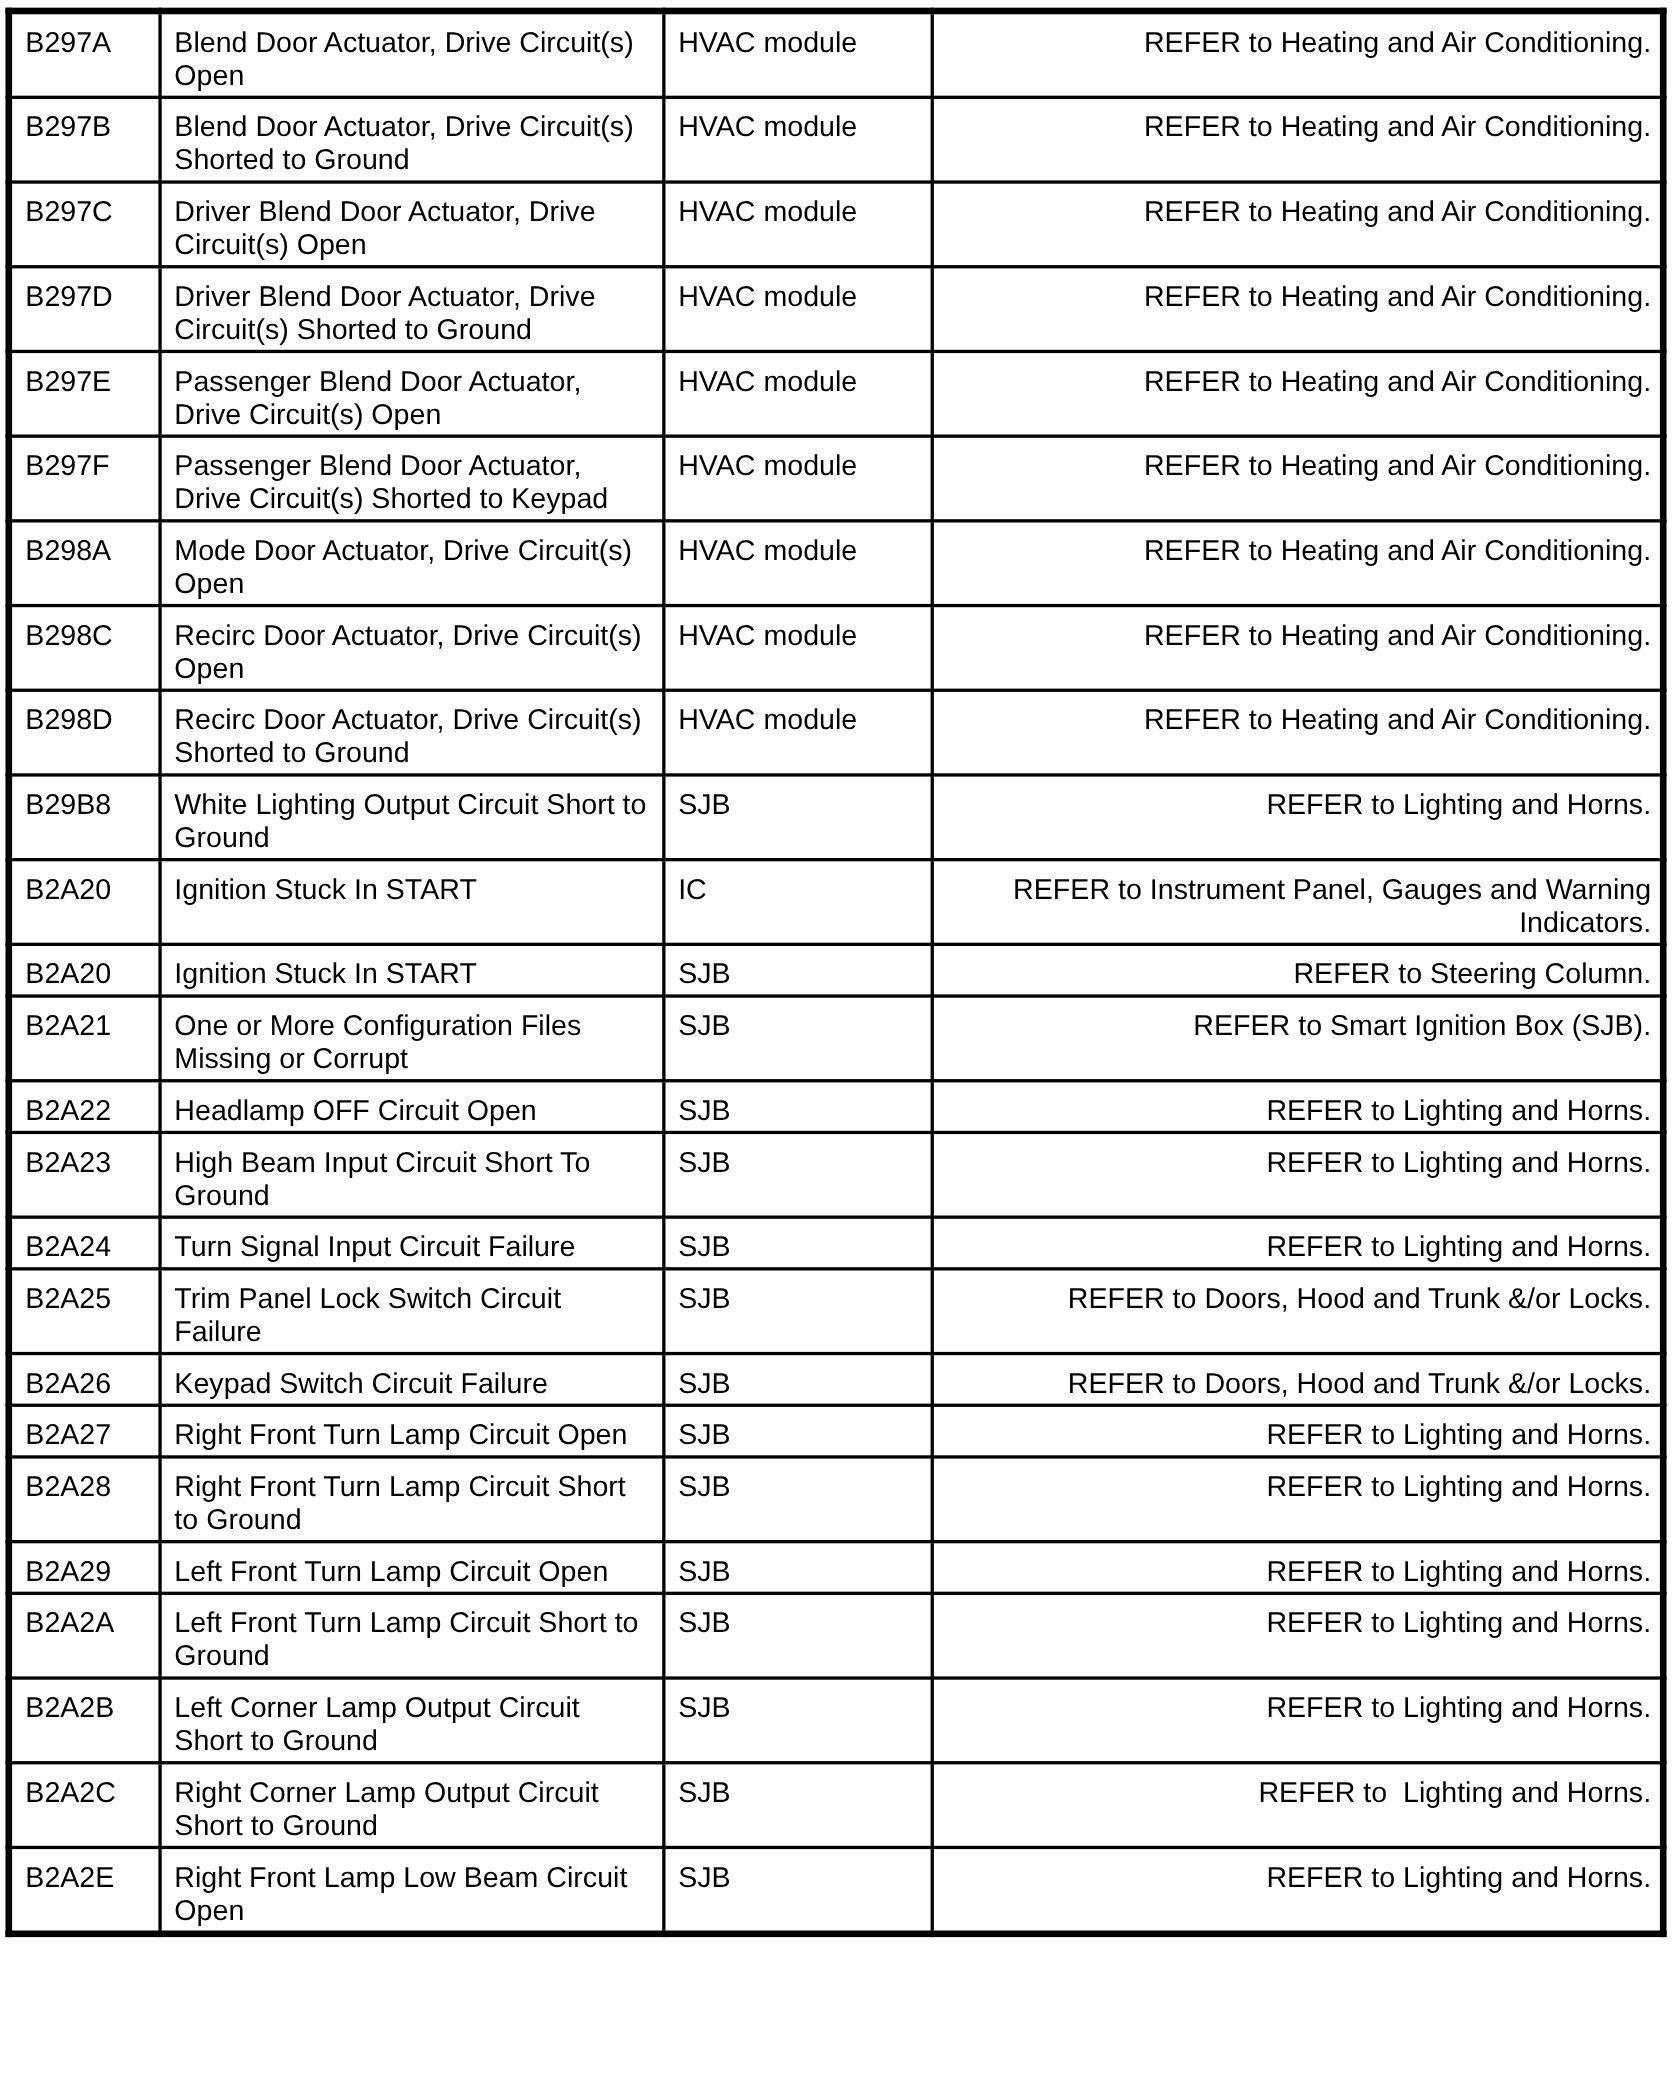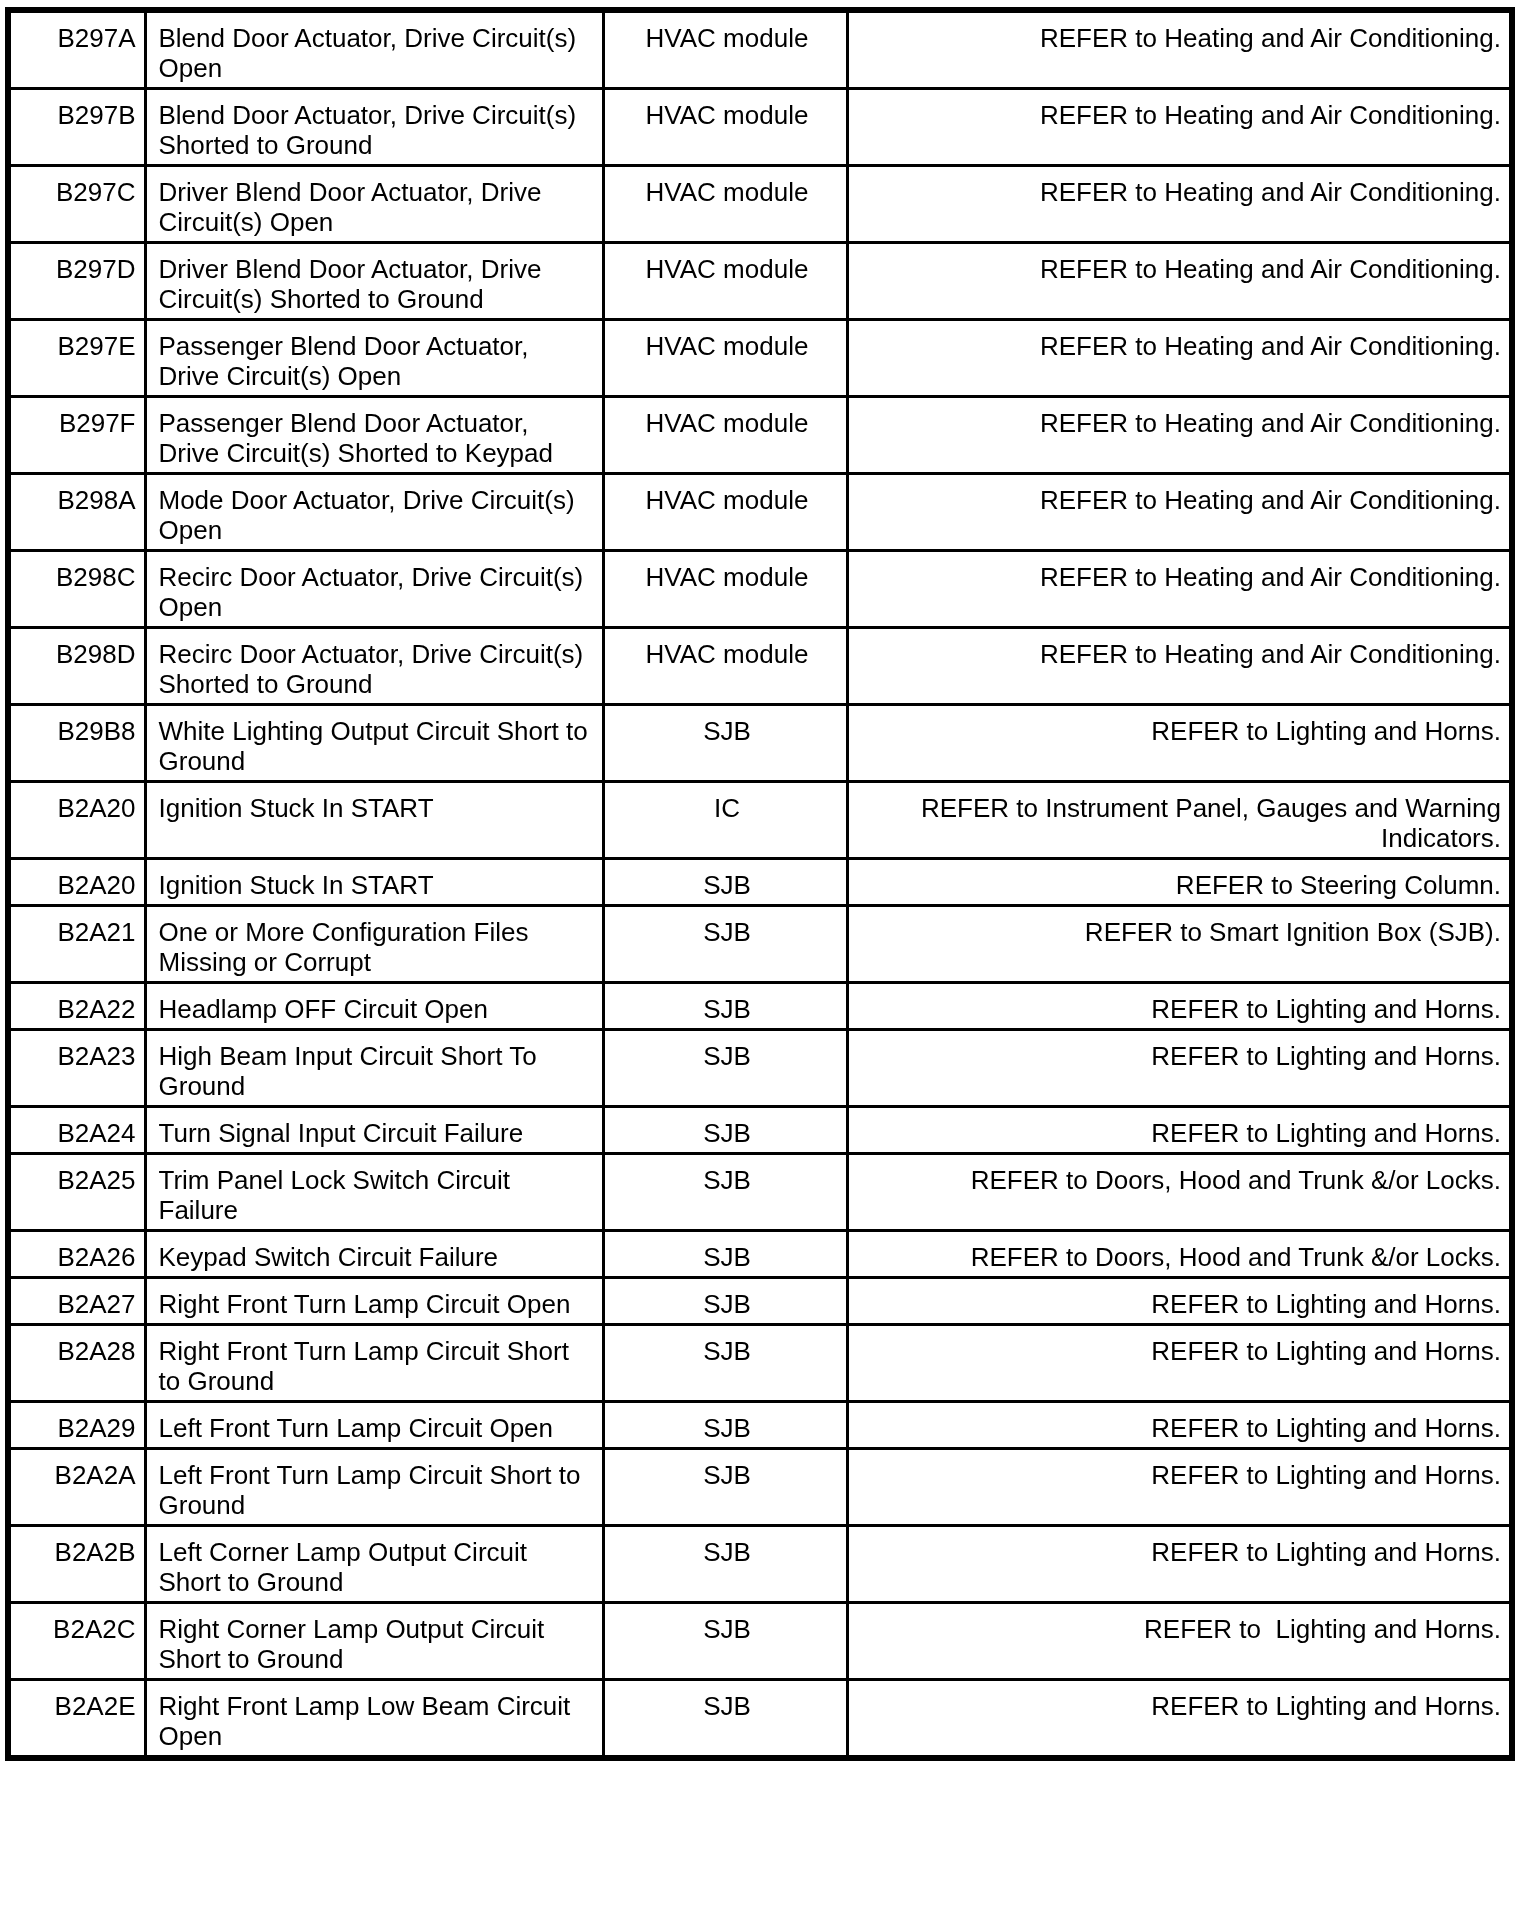--- a/index.html
+++ b/index.html
@@ -32,32 +32,32 @@
     border: 3px solid #000;
     vertical-align: top;
     font-size: 26px;
     line-height: 30px;
     padding: 10px 8px 4px 12px;
     color: #000;
     overflow: hidden;
     position: relative;
   }
   td.cell-code {
-    text-align: right;
+    text-align: left;
     padding-left: 4px;
     padding-right: 4px;
   }
   td.cell-desc {
     text-align: left;
     padding-left: 14px;
     padding-right: 6px;
     margin-left: 32px;
   }
   td.cell-module {
-    text-align: center;
+    text-align: left;
   }
   td.cell-action {
     text-align: right;
     padding-left: 14px;
     white-space: pre-wrap;
   }
 </style>
 </head>
 <body>
 

